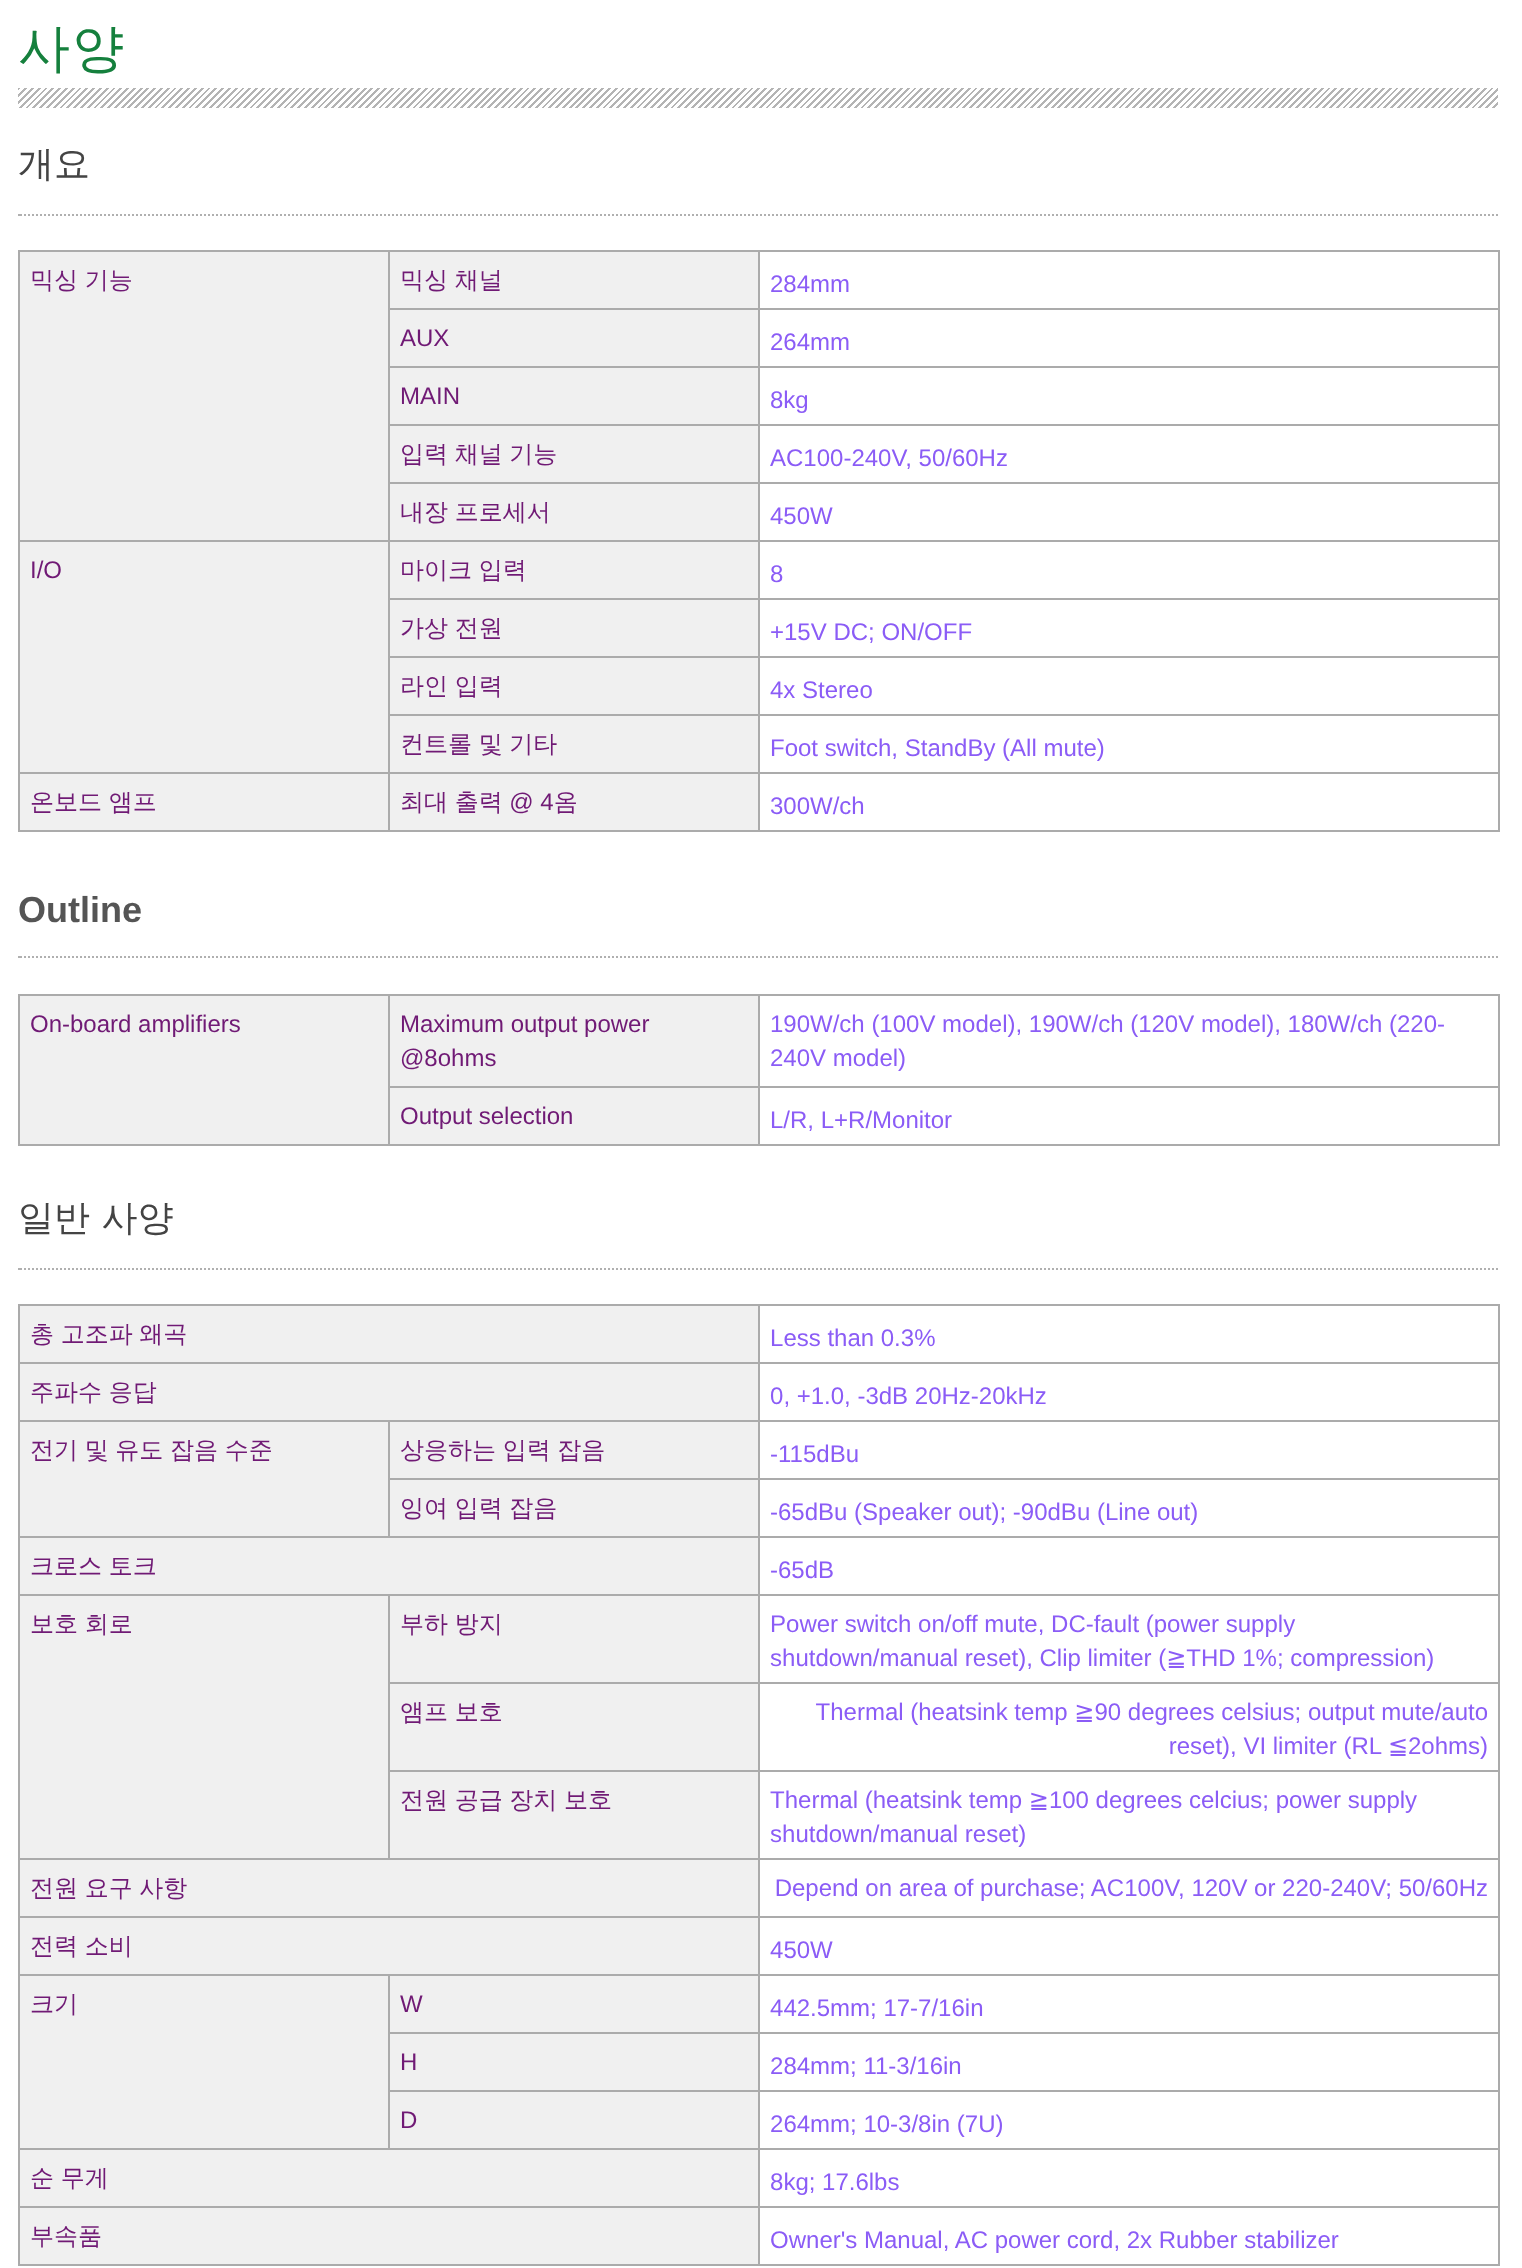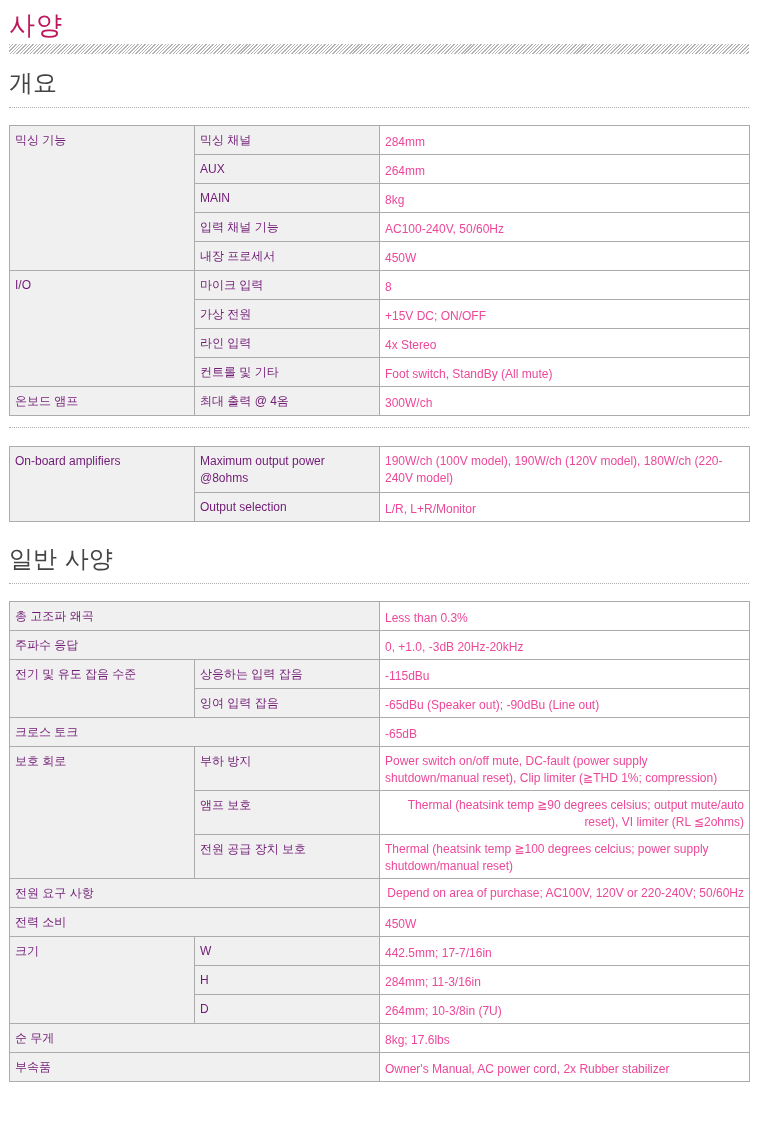--- a/index.html
+++ b/index.html
@@ -7,21 +7,21 @@
     width: 761px;
     height: 1134px;
     overflow: hidden;
     font-family: "DejaVu Sans", "Liberation Sans", sans-serif;
     color: #444444;
   }
   .page { position: relative; padding: 0 12px 0 9px; width: 740px; }
 
   .page-title {
     font-size: 26px;
-    color: #be185d;
+    color: #15803d;
     font-weight: normal;
     margin: 0;
     padding-top: 7px;
     height: 36px;
     line-height: 36px;
     letter-spacing: 1px;
   }
   .hatch {
     margin-top: 1px;
     height: 10px;
@@ -30,21 +30,21 @@
     background-image: repeating-linear-gradient(
       135deg,
       #b4b4b4 0px, #b4b4b4 1px,
       #ffffff 1px, #ffffff 2.4px
     );
   }
 
   .section-title {
     margin: 0;
     font-weight: normal;
-    font-size: 24px;
+    font-size: 18px;
     color: #444444;
     height: 24px;
     line-height: 24px;
   }
   .section-title.en {
     font-family: "Liberation Sans", sans-serif;
     font-weight: bold;
     font-size: 18px;
     color: #555555;
   }
@@ -66,21 +66,21 @@
     vertical-align: top;
     padding: 6px 5px 5px 5px;
     line-height: 17px;
   }
   table.spec td.lbl {
     background: #f0f0f0;
     color: #701a75;
   }
   table.spec td.val {
     background: #ffffff;
-    color: #ec4899;
+    color: #8b5cf6;
     padding-top: 8px;
     padding-bottom: 3px;
   }
   .col1 { width: 185px; }
   .col2 { width: 185px; }
   .col3 { width: 370px; }
 
   #sec-overview-title { margin-top: 17px; }
   #sec-overview-rule { margin-top: 12px; }
   #tbl-overview { margin-top: 17px; }
@@ -154,20 +154,21 @@
       </tr>
 
       <tr class="h28">
         <td class="lbl">온보드 앰프</td>
         <td class="lbl">최대 출력 @ 4옴</td>
         <td class="val">300W/ch</td>
       </tr>
     </tbody>
   </table>
 
+  <h2 class="section-title en" id="sec-outline-title">Outline</h2>
   <div class="dotted" id="sec-outline-rule"></div>
 
   <table class="spec" id="tbl-outline">
     <colgroup>
         <col class="col1">
         <col class="col2">
         <col class="col3">
       </colgroup>
     <tbody>
       <tr>

